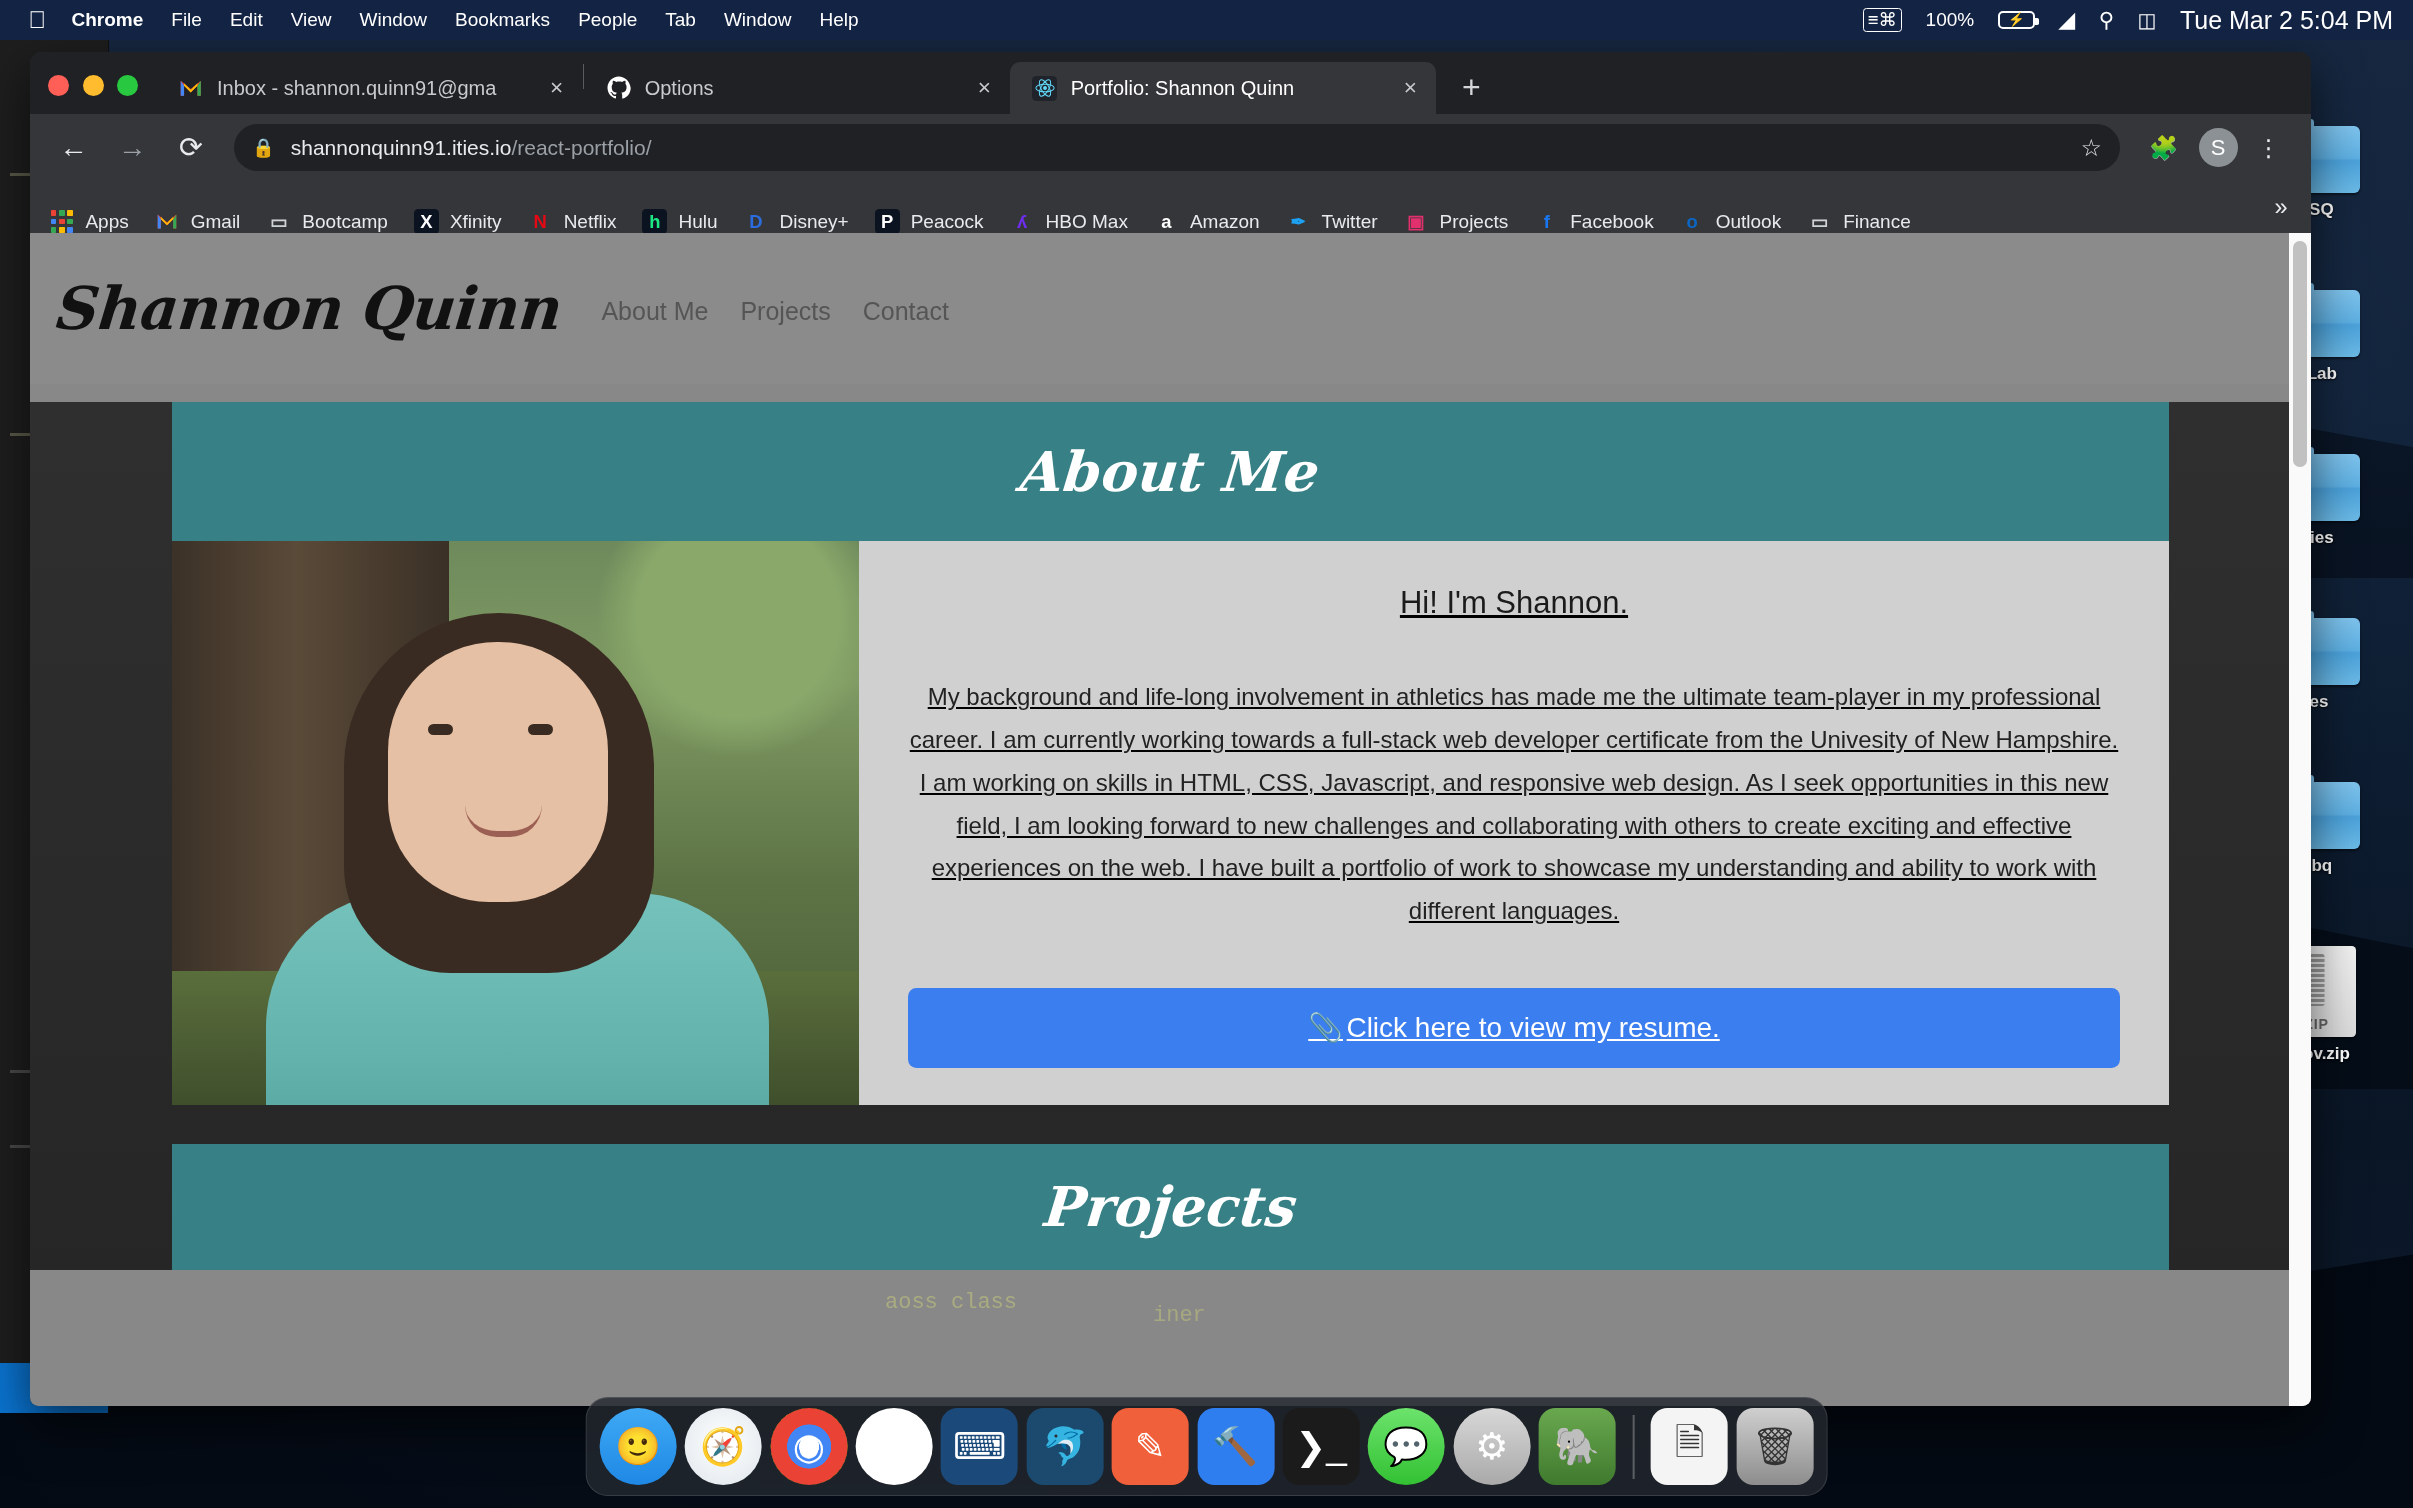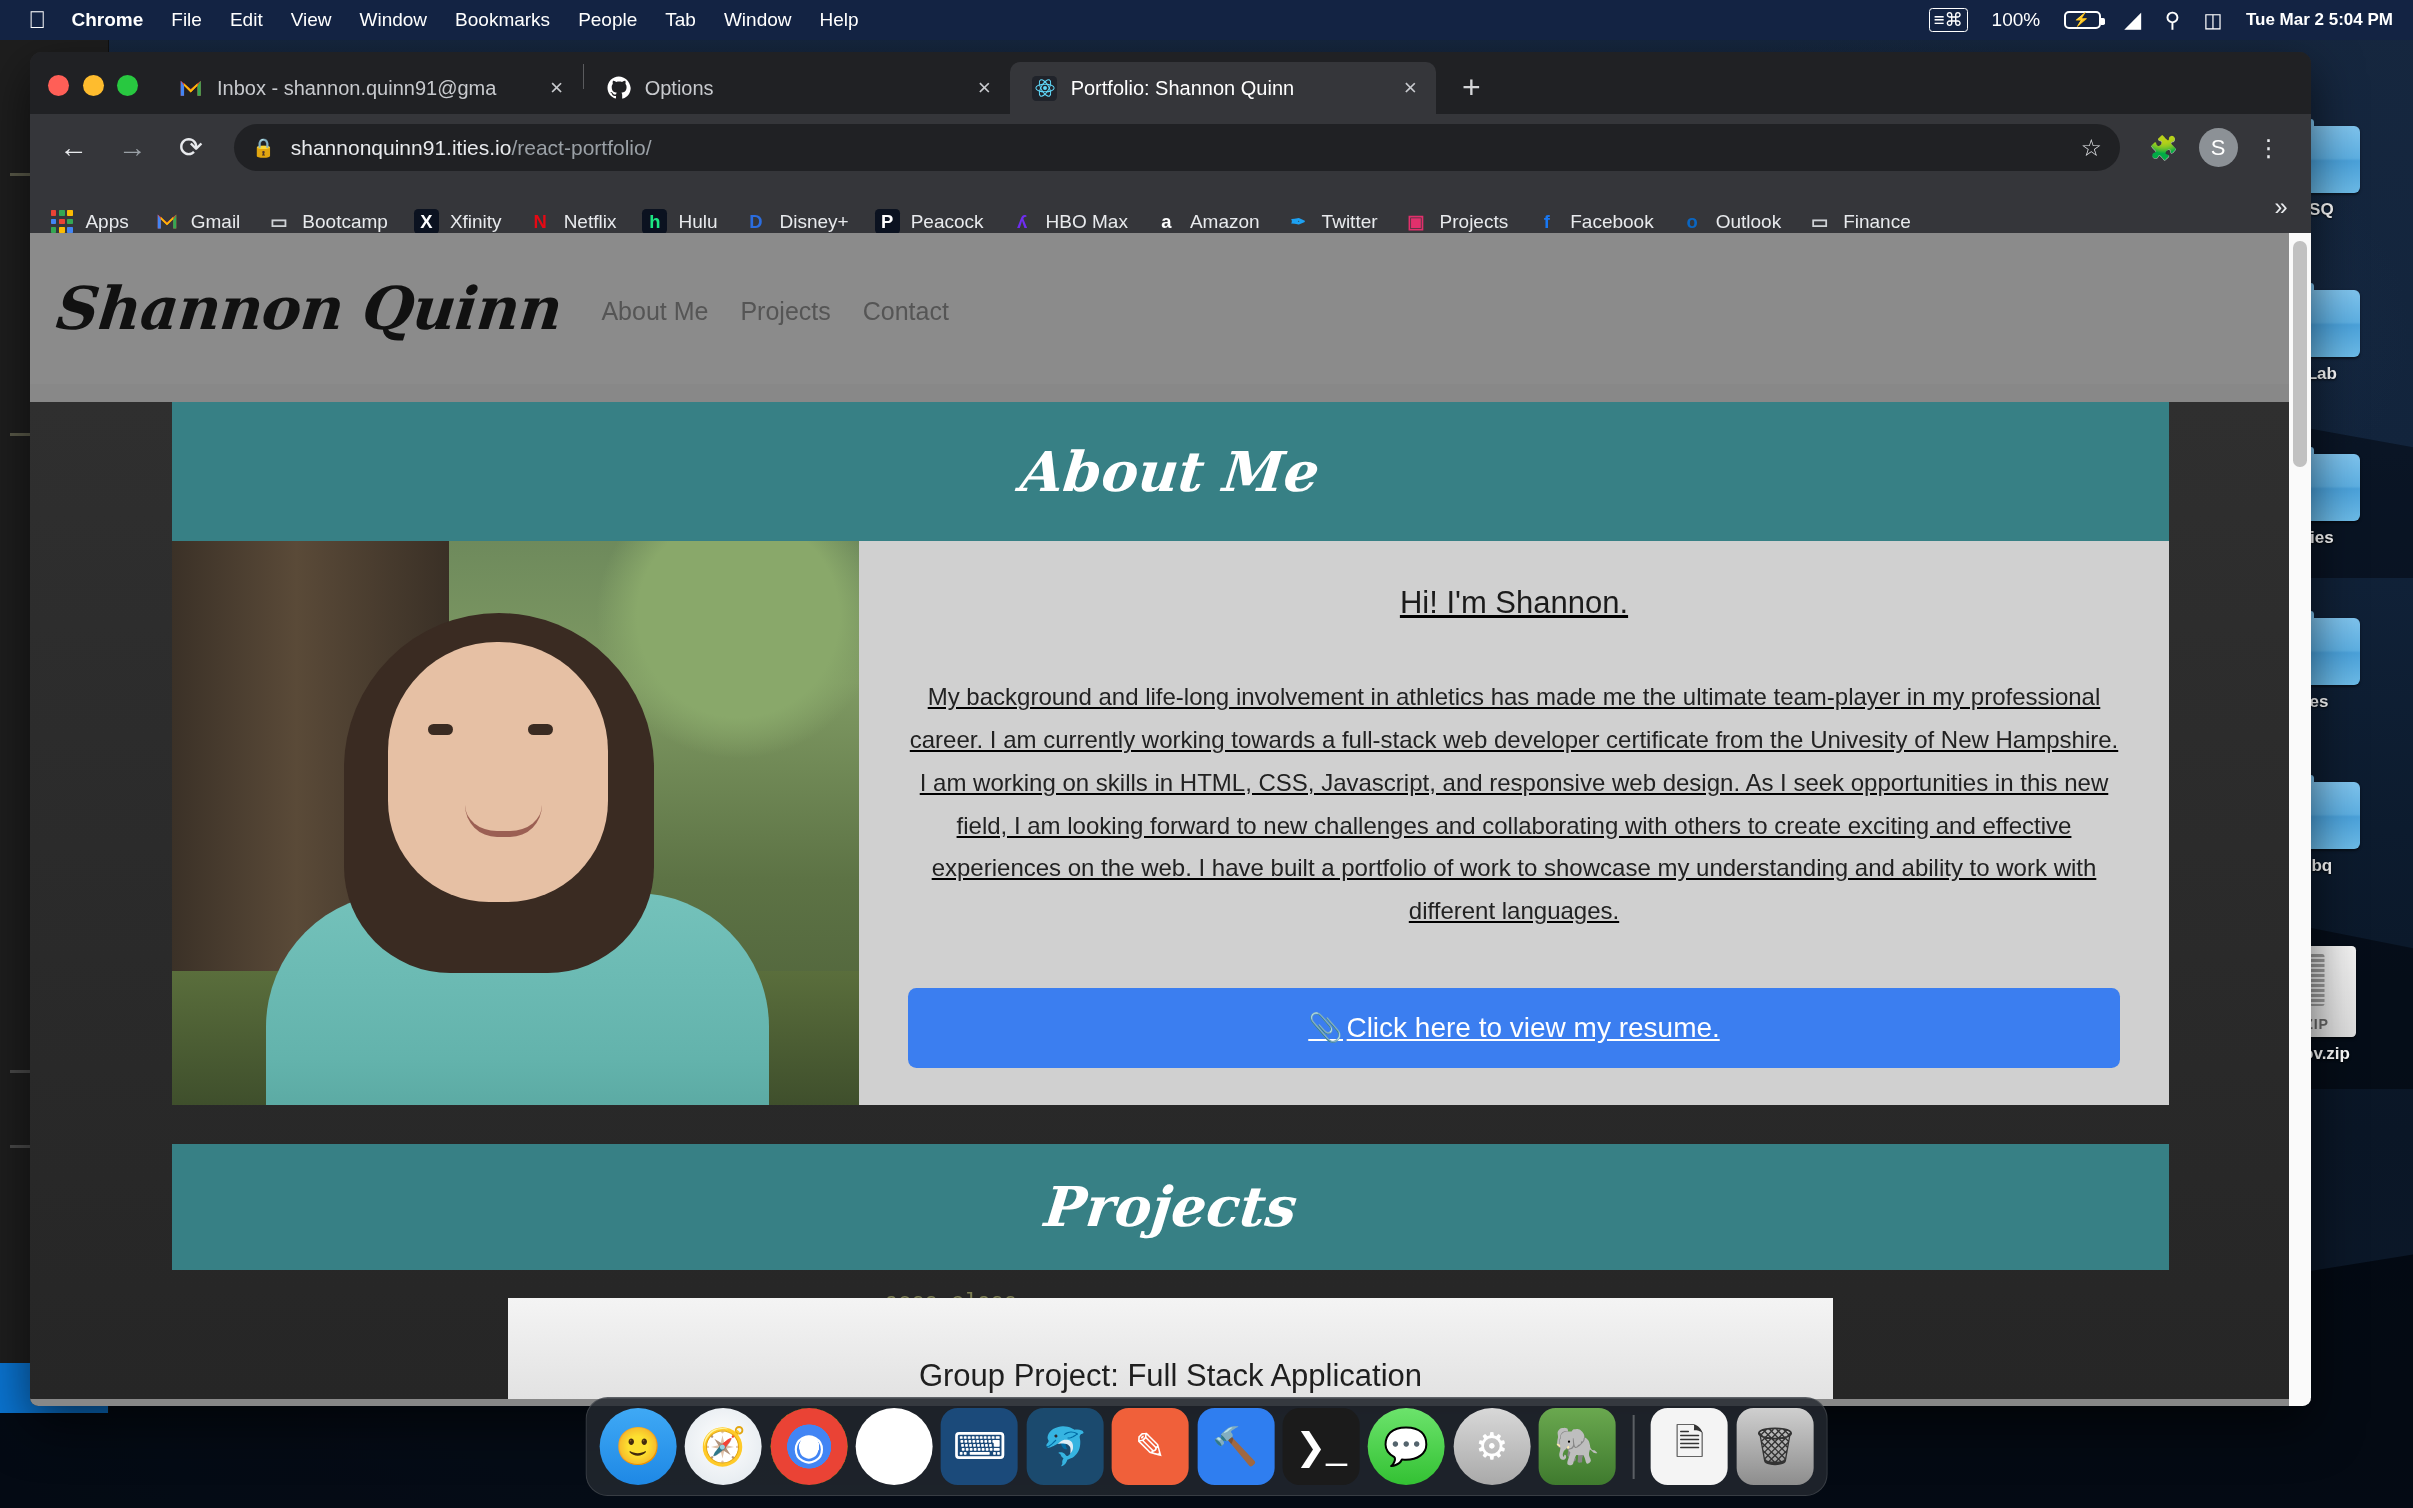--- a/index.html
+++ b/index.html
@@ -77,21 +77,21 @@
   }
   .battery .body {
     width:37px; height:18.4px; border:2.1px solid #fff; border-radius:5px;
     position:relative; display:flex; align-items:center; justify-content:center;
   }
   .battery .body:after {
     content:""; position:absolute; right:-5.9px; top:5px; width:3.4px; height:7.5px;
     background:#fff; border-radius:0 1.7px 1.7px 0;
   }
   .battery .bolt { font-size:13.4px; color:#fff; line-height:1; }
-  .clock { font-size:17px; white-space:nowrap;font-weight:bold; }
+  .clock { font-size:25px; white-space:nowrap; }
 
   
   #chrome-window {
     position:absolute; left:30px; top:52px; width:2281px; height:1354px;
     background:#2b2b2b; border-radius:11.7px 11.7px 8.4px 8.4px;
     overflow:hidden; z-index:40;
     box-shadow:0 18.4px 50px rgba(0,0,0,0.6);
   }
   
   #tabstrip { height:62px; background:#202124; display:flex; align-items:flex-end; padding-left:18.4px; position:relative; }
@@ -531,23 +531,20 @@
             <span class="clip">📎</span>
               <span>Click here to view my resume.</span>
           </a>
         </div>
       </div>
 
       <div class="band" id="projects-band">
         <h2>Projects</h2>
       </div>
 
-      <div class="project-card">
-        <div class="pct">Group Project: Full Stack Application</div>
-      </div>
     </div>
 
     <div id="pagescroll">
       <div class="thumb"></div>
     </div>
   </div>
 </div>
 
 <div id="dock">
     <div class="dockitem" style="background: linear-gradient(rgb(63, 169, 245), rgb(30, 136, 229)); border-radius: 50%;">

